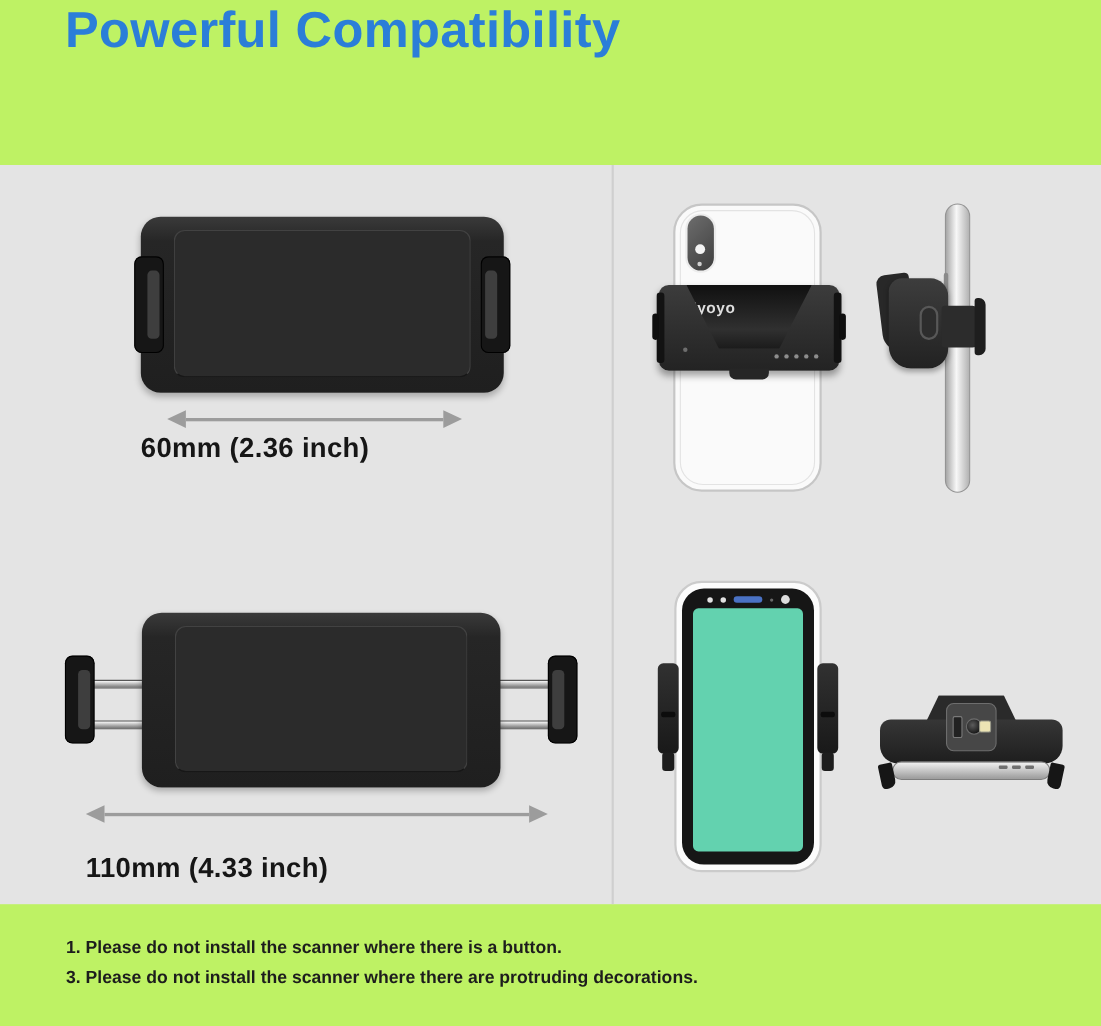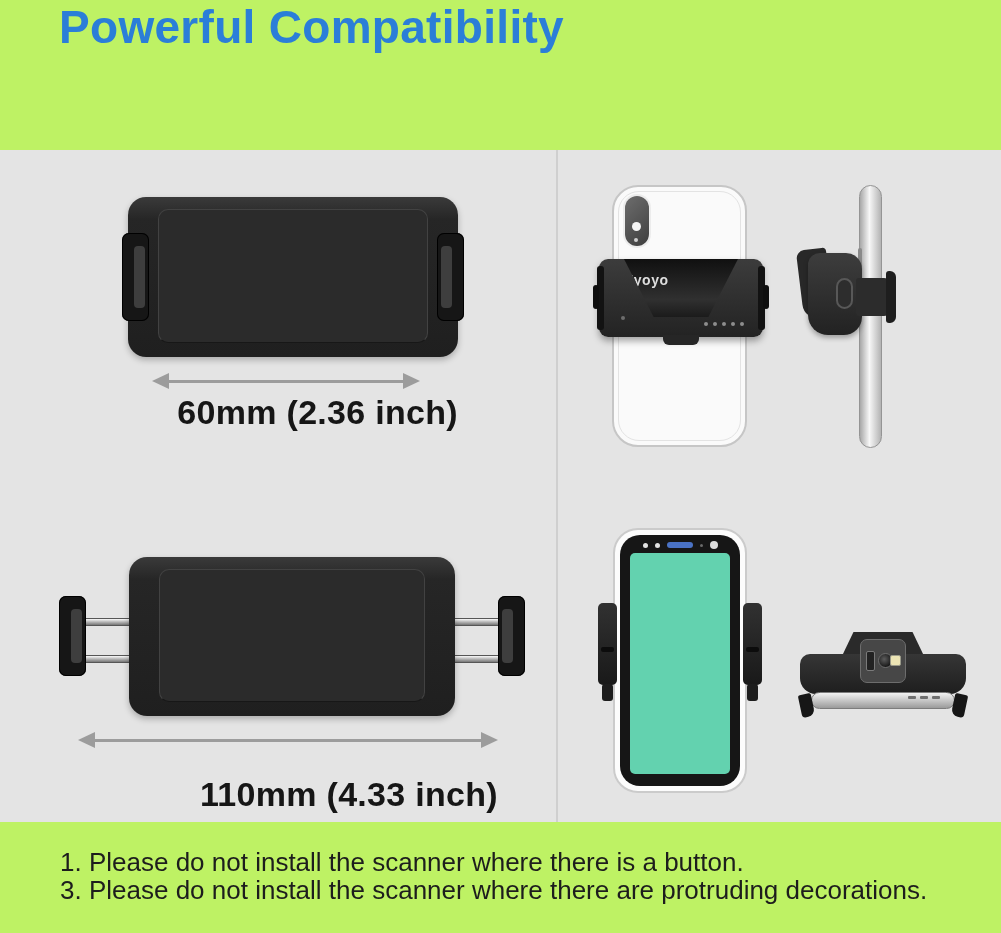--- a/index.html
+++ b/index.html
@@ -59,22 +59,22 @@
   .dim-arrow .head-left {
     width: 0; height: 0; border-top: 8px solid transparent;
     border-bottom: 8px solid transparent; border-right: 17px solid #9c9c9c;
   }
   .dim-arrow .shaft { flex: 1; height: 3px; background: #9c9c9c; }
   .dim-arrow .head-right {
     width: 0; height: 0; border-top: 8px solid transparent;
     border-bottom: 8px solid transparent; border-left: 17px solid #9c9c9c;
   }
   .dim-label {
-    position: absolute; text-align: right;
-    font-size: 34px; font-weight: 700; color: #161616; letter-spacing: 0.3px;
+    position: absolute; text-align: left;
+    font-size: 25px; font-weight: 700; color: #161616; letter-spacing: 0.3px;
   }
 
   
   .phone-back {
     position: absolute; left: 612px; top: 35px; width: 135px; height: 262px;
     background: #fafafa; border: 2px solid #c6c6c6; border-radius: 26px;
   }
   .case-line { position: absolute; inset: 4px; border: 1px solid #e3e3e3; border-radius: 21px; }
   .camera-pill {
     position: absolute; left: 11px; top: 9px; width: 24px; height: 50px;
@@ -194,21 +194,21 @@
     background: linear-gradient(180deg, #f2f2f2, #9b9b9b); border: 1px solid #7d7d7d; border-radius: 9px;
   }
   .sb-tick { position: absolute; top: 3px; width: 8px; height: 3px; background: #6f6f6f; border-radius: 1px; }
   .sb-hook { position: absolute; top: 62px; width: 13px; height: 23px; background: #161616; }
   .sb-hook.left { left: 0px; border-radius: 2px 2px 7px 4px; transform: rotate(-12deg); }
   .sb-hook.right { right: 0px; border-radius: 2px 2px 4px 7px; transform: rotate(12deg); }
 
   
   .note { position: absolute; left: 60px; top: 848px; width: 900px; color: #1d1d1d; }
   .note-heading { font-size: 21px; font-weight: 500; margin-bottom: 5px; }
-  .note-item { font-size: 26px; font-weight: 400; line-height: 28px; }
+  .note-item { font-size: 16px; font-weight: 700; line-height: 28px; }
 </style>
 </head>
 <body>
 
 <div class="stage">
 
   <div class="title">Powerful Compatibility</div>
 
   <div class="panel">
     <div class="divider"></div>

